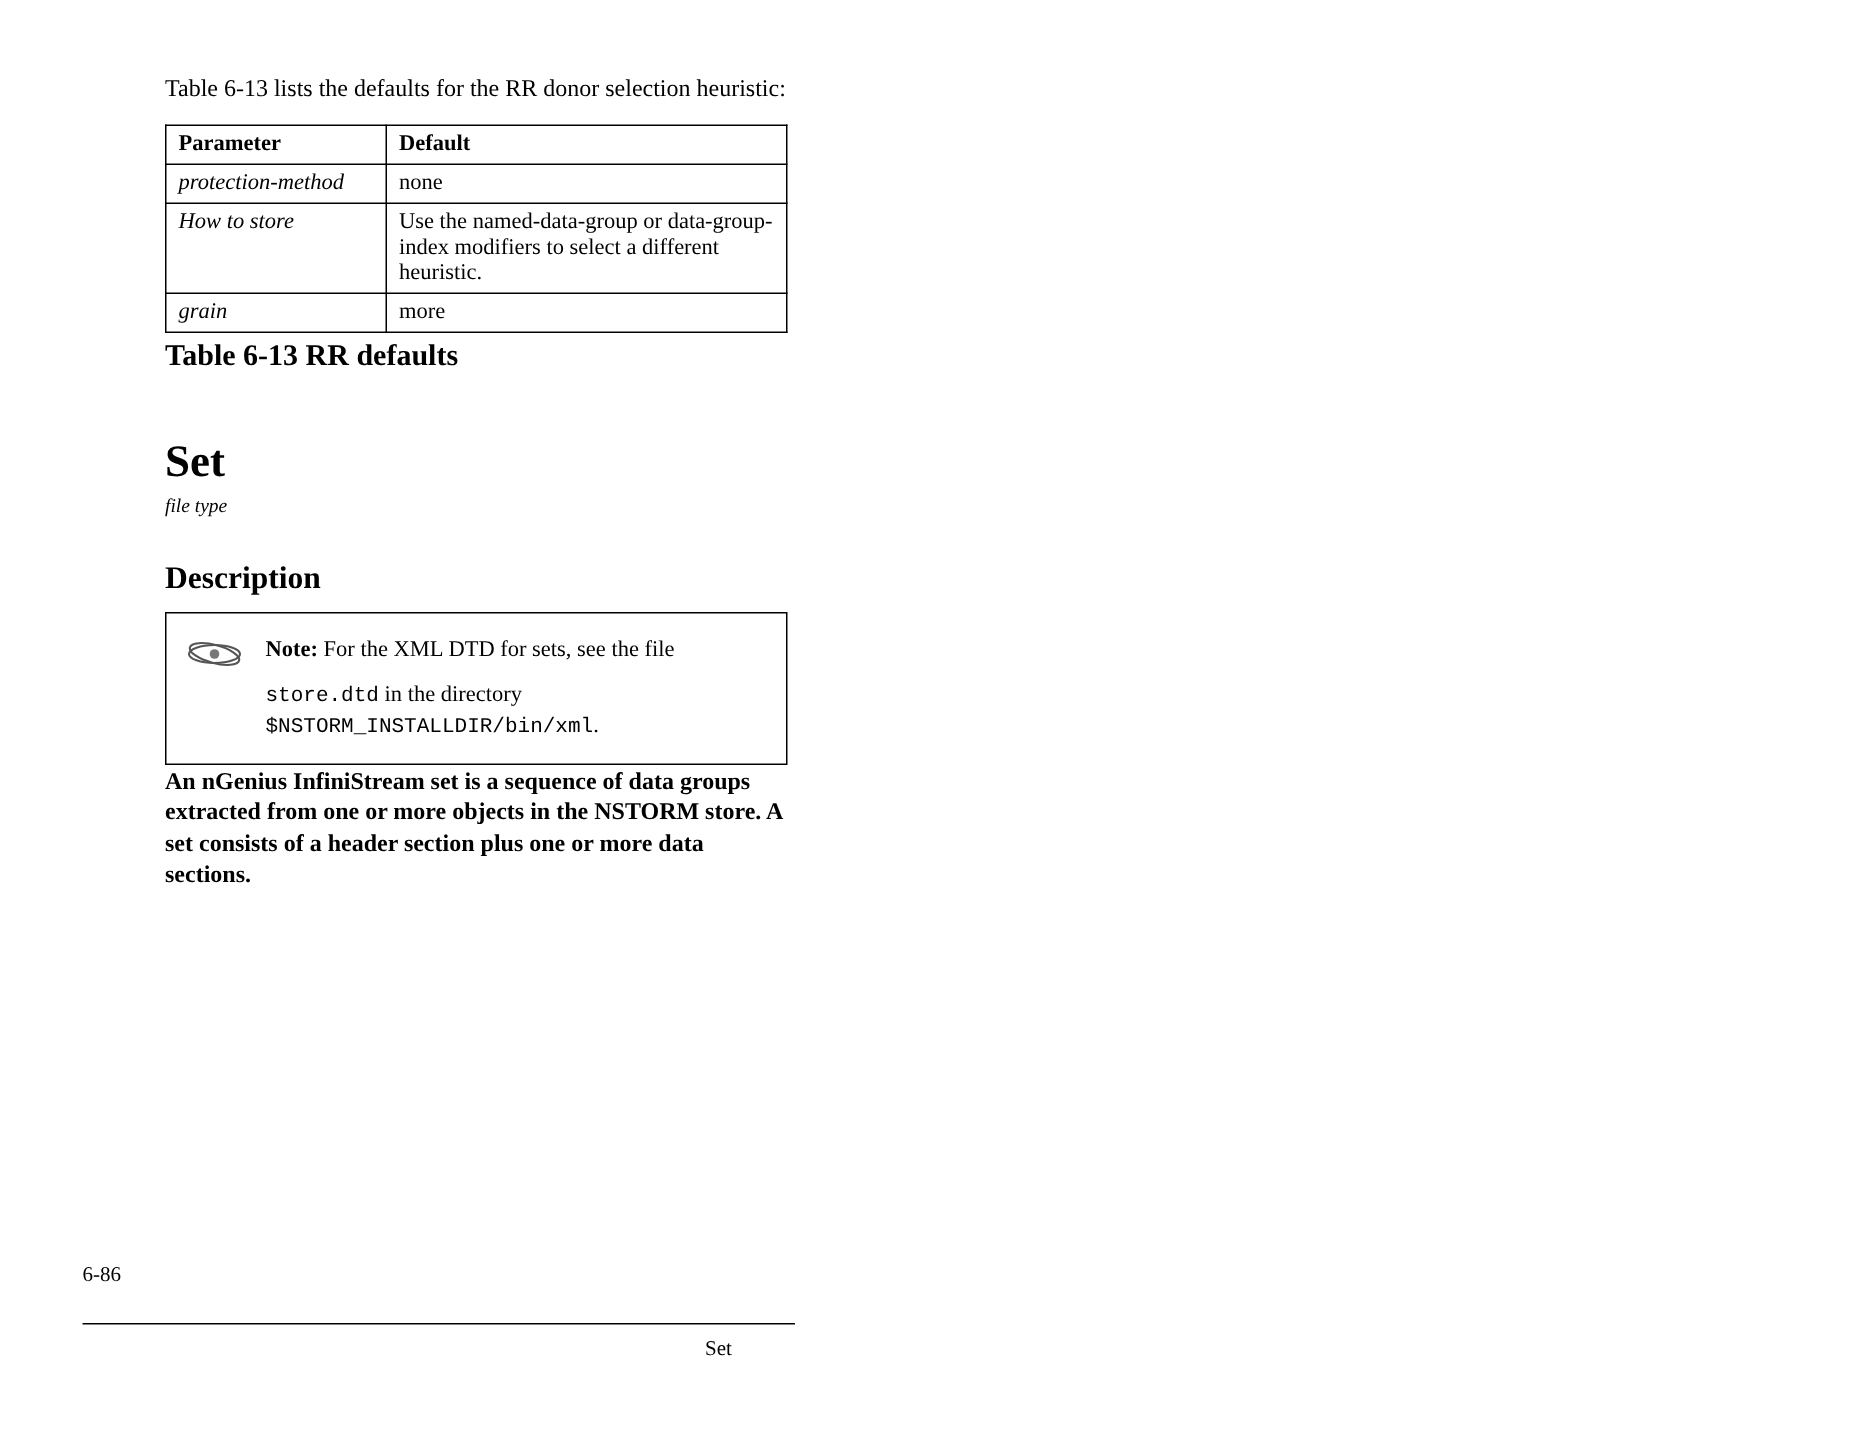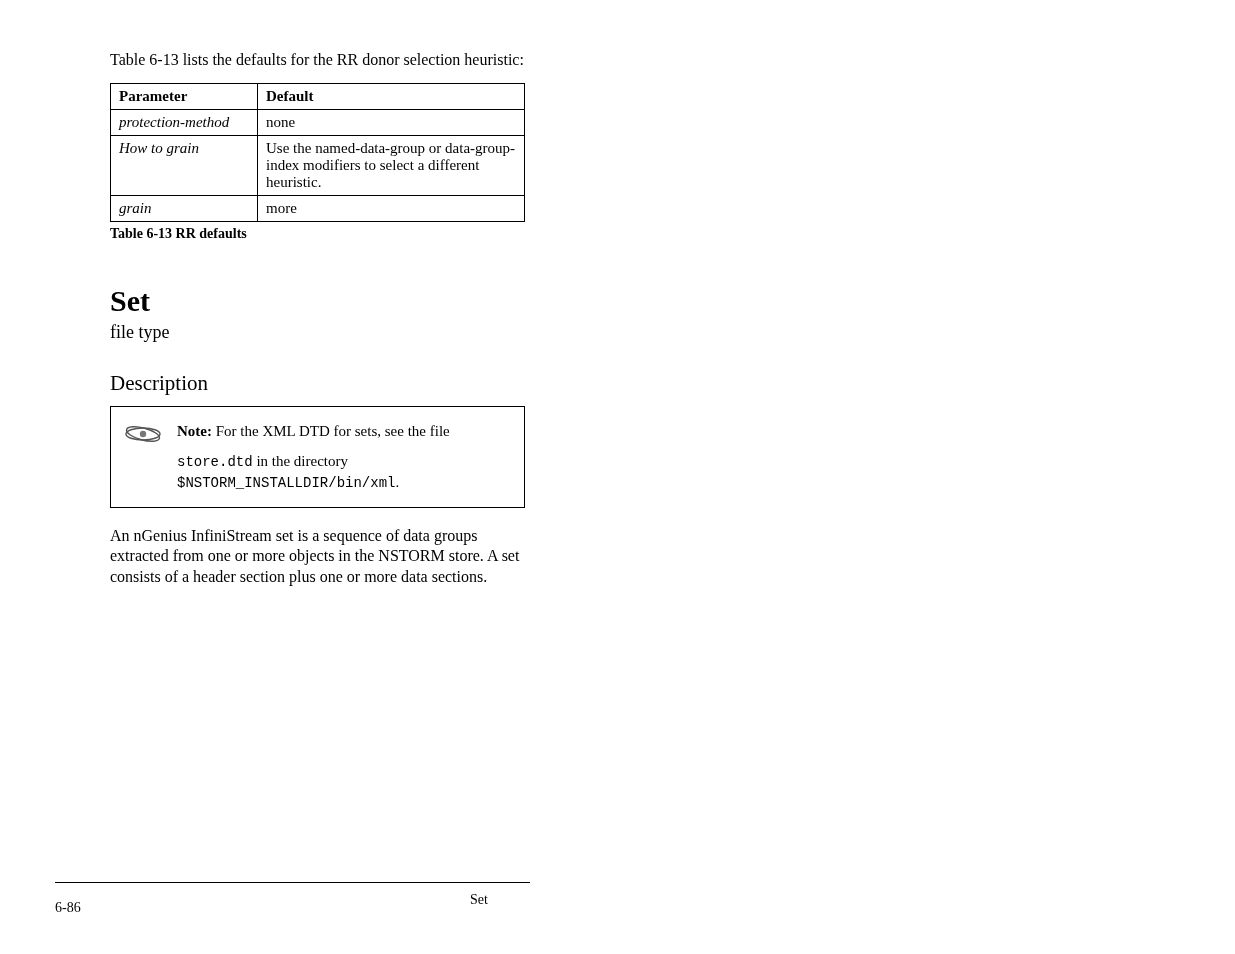--- a/index.html
+++ b/index.html
@@ -47,26 +47,27 @@
     font-style: italic;
     width: 130px;
     margin-left: 45px;
   }
   h1.ftype {
     font-size: 30px;
     font-weight: bold;
     margin: 42px 0 4px 0;
   }
   .ftype-tag {
-    font-size: 18px;
+    font-style: italic;
+    font-size: 13px;
     margin: 0 0 28px 0;
   }
   h2.sub {
     font-size: 21px;
-    font-weight: normal;
+    font-weight: bold;
     margin: 22px 0 10px 0;
   }
   .note-box {
     border: 1.5px solid #000;
     width: 415px;
     padding: 14px 12px 14px 12px;
     font-size: 15px;
     line-height: 1.35;
     box-sizing: border-box;
   }
@@ -84,34 +85,35 @@
   }
   .note-head b { font-weight: bold; }
   .note-body {
     margin-top: 6px;
     padding-left: 54px;
   }
   .note-body .code { font-family: "Courier New", monospace; font-size: 14px; margin-top: 12px; }
   .para {
     font-size: 16px;
     line-height: 1.3;
-    margin: 18px 0 0 0;
+    margin: 2px 0 0 0;
     width: 420px;
+    font-weight: bold;
   }
   .footer-rule {
     position: absolute;
     left: 55px;
     top: 882px;
     width: 475px;
     border-top: 1px solid #000;
   }
   .footer-left {
     position: absolute;
     left: 55px;
-    top: 900px;
+    top: 843px;
     font-size: 14px;
   }
   .footer-right {
     position: absolute;
     left: 470px;
     top: 892px;
     font-size: 14px;
   }
 </style>
 </head>
@@ -126,31 +128,31 @@
       <tbody>
           <tr>
         <th>Parameter</th>
         <th>Default</th>
       </tr>
       <tr>
         <td class="k">protection-method</td>
         <td>none</td>
       </tr>
       <tr>
-        <td class="k">How to grain</td>
+        <td class="k">How to store</td>
         <td>Use the named-data-group or data-group-index modifiers to select a different heuristic.</td>
       </tr>
       <tr>
         <td class="k">grain</td>
         <td>more</td>
       </tr>
     </tbody>
       </table>
 
-    <div style="font-size:14px;font-weight:bold;margin-top:4px;">Table 6-13  RR defaults</div>
+    <div style="font-size:20px;font-weight:bold;margin-top:4px;">Table 6-13  RR defaults</div>
 
     <h1 class="ftype">Set</h1>
     <p class="ftype-tag">file type</p>
 
     <h2 class="sub">Description</h2>
 
     <div class="note-box">
       <div class="note-row">
         <span class="note-icon">
           <svg width="40" height="22" viewBox="0 0 40 22">

